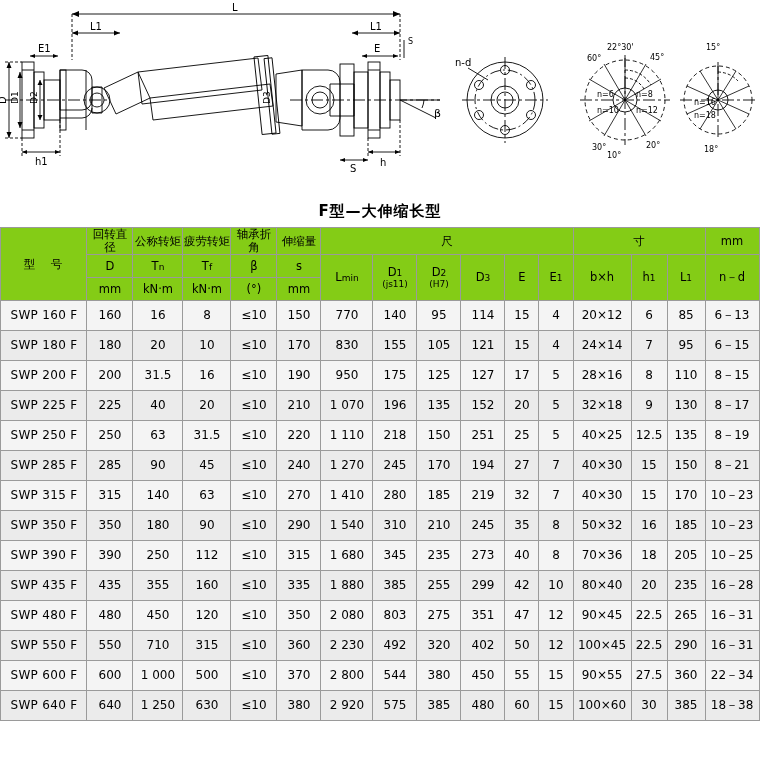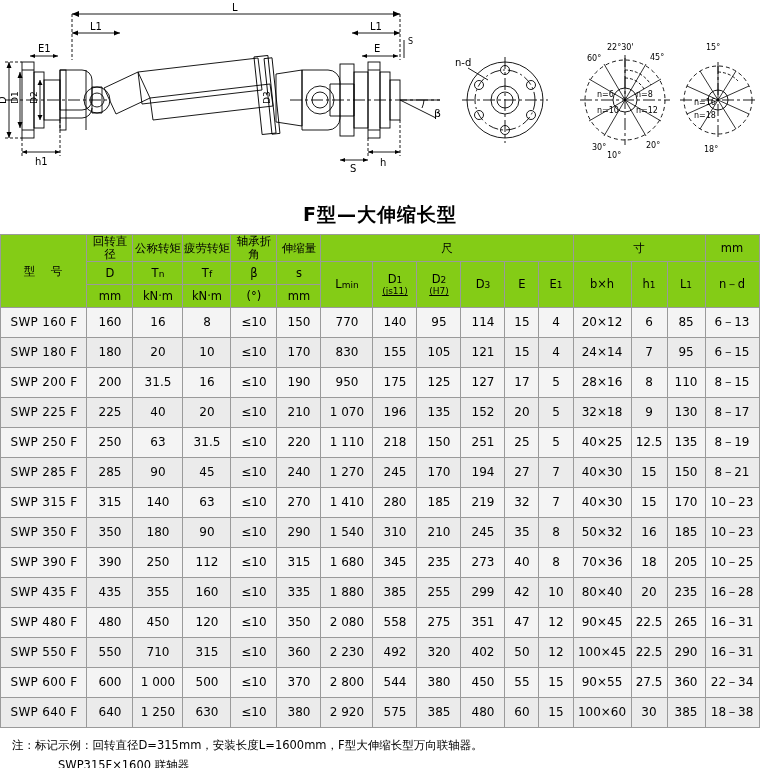--- a/index.html
+++ b/index.html
@@ -25,21 +25,21 @@
   .drawing {
     position: relative;
     width: 760px;
     height: 200px;
   }
   .drawing svg { display: block; }
 
   
   .fig-title {
     text-align: center;
-    font-size: 19px;
+    font-size: 15px;
     font-weight: bold;
     letter-spacing: 1px;
     margin: 0;
     padding: 2px 0 6px 0;
     font-family: "DejaVu Sans", "Liberation Sans", sans-serif;
   }
 
   
   table.spec {
     border-collapse: collapse;
@@ -79,21 +79,20 @@
   .hdr-model {
     font-size: 13px;
     letter-spacing: 2px;
   }
   .sub {
     font-size: 9px;
     vertical-align: baseline;
   }
   .stacked {
     display: block;
-    text-decoration: underline;
   }
 
   
   .notes {
     margin: 8px 0 0 0;
     padding-left: 12px;
     font-size: 11.5px;
     line-height: 1.7;
   }
   .notes .line2 {
@@ -542,21 +541,21 @@
           <td>16－28</td>
         </tr>
         <tr>
           <td class="model">SWP 480 F</td>
           <td>480</td>
           <td>450</td>
           <td>120</td>
           <td>≤10</td>
           <td>350</td>
           <td>2 080</td>
-          <td>558</td>
+          <td>803</td>
           <td>275</td>
           <td>351</td>
           <td>47</td>
           <td>12</td>
           <td>90×45</td>
           <td>22.5</td>
           <td>265</td>
           <td>16－31</td>
         </tr>
         <tr>
@@ -609,18 +608,14 @@
           <td>60</td>
           <td>15</td>
           <td>100×60</td>
           <td>30</td>
           <td>385</td>
           <td>18－38</td>
         </tr>
       </tbody>
   </table>
 
-  <div class="notes">
-    <div>注：标记示例：回转直径D=315mm，安装长度L=1600mm，F型大伸缩长型万向联轴器。</div>
-    <div class="line2">SWP315F×1600  联轴器</div>
-  </div>
 
 </div>
 
 </body></html>

